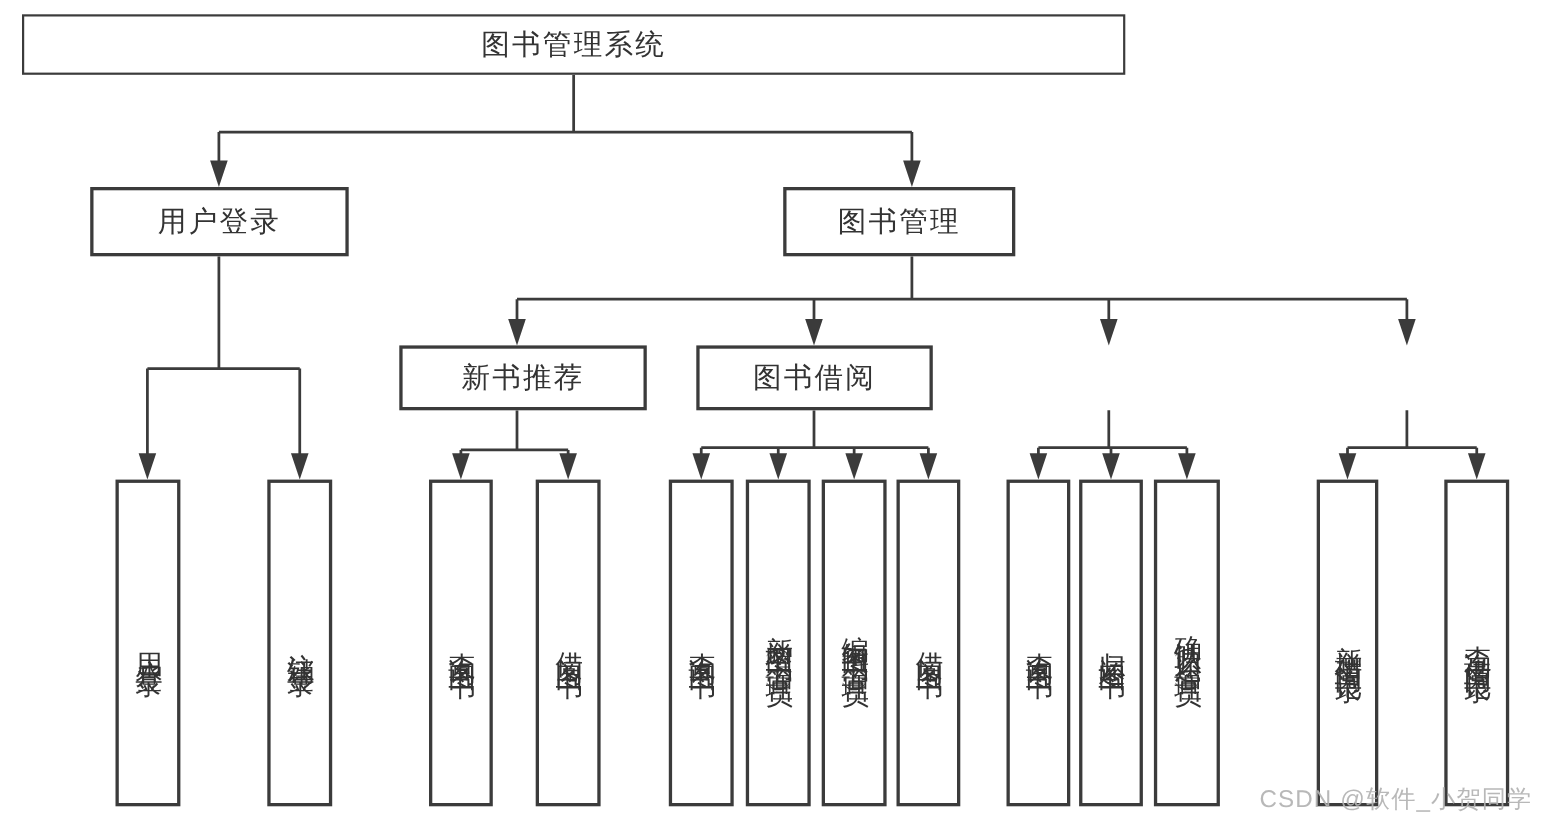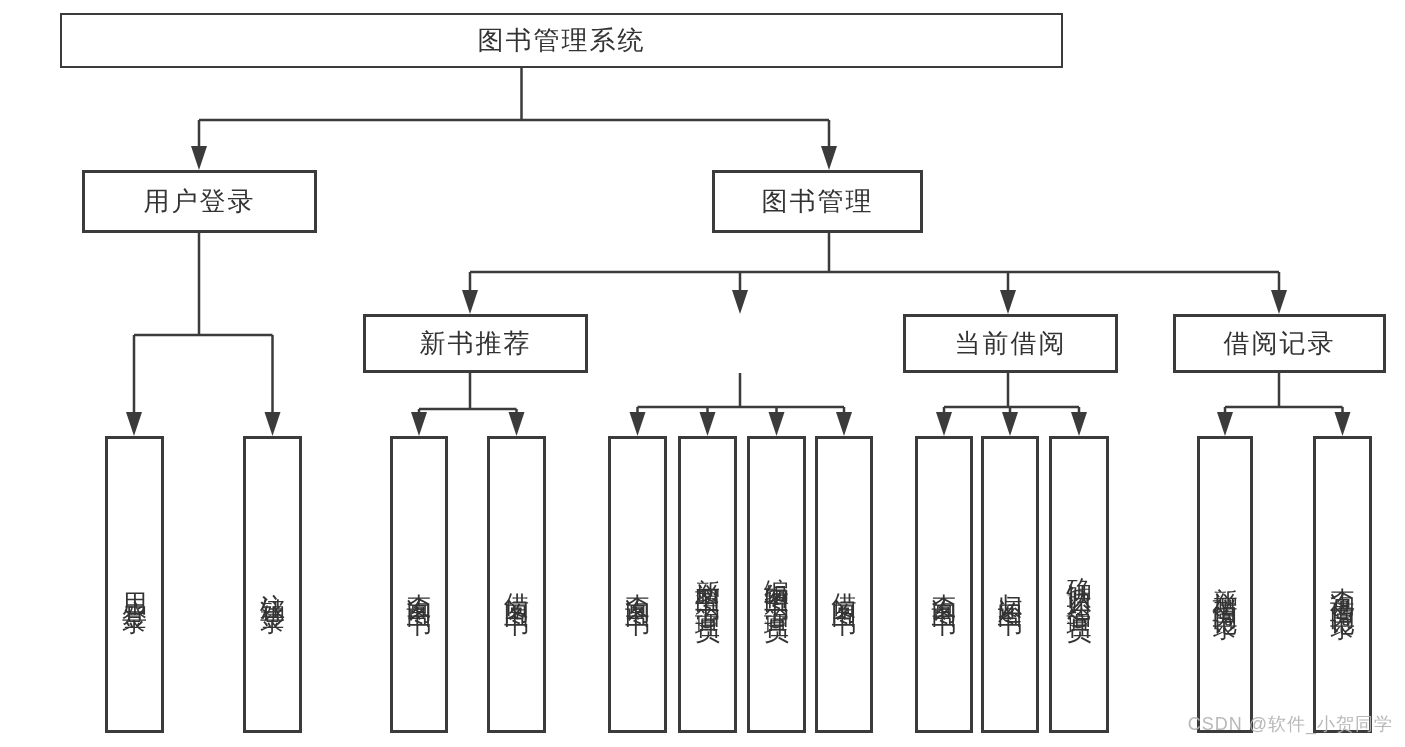--- a/index.html
+++ b/index.html
@@ -26,41 +26,41 @@
   .box {
     position: absolute;
     box-sizing: border-box;
     background: #ffffff;
     border: 3px solid #3b3b3b;
     display: flex;
     align-items: center;
     justify-content: center;
     color: #333333;
   }
-  .box.root { border-width: 2.5px; margin-left: 40px; }
+  .box.root { border-width: 2.5px; }
   .hlabel {
     font-size: 26px;
     letter-spacing: 2px;
     color: #333333;
     white-space: nowrap;
   }
   .leaf .vlabel {
     writing-mode: vertical-rl;
     text-orientation: mixed;
     font-size: 25px;
     letter-spacing: 6px;
     line-height: 1;
     color: #333333;
     max-height: 288px;
   }
   #watermark {
     position: absolute;
     right: 12px;
     top: 712px;
-    font-size: 18px;
+    font-size: 22px;
     letter-spacing: 1px;
     color: rgba(178, 178, 178, 0.92);
     white-space: nowrap;
     z-index: 5;
   }
 </style>
 </head>
 <body>
 
 <div id="canvas">
@@ -112,25 +112,22 @@
   <div class="box" style="left:82px; top:170px; width:235px; height:63px;">
     <span class="hlabel">用户登录</span>
   </div>
   <div class="box" style="left:712px; top:170px; width:211px; height:63px;">
     <span class="hlabel">图书管理</span>
   </div>
 
   <div class="box" style="left:363px; top:314px; width:225px; height:59px;">
     <span class="hlabel">新书推荐</span>
   </div>
-  <div class="box" style="left:903px; top:314px; width:215px; height:59px;">
-    <span class="hlabel">当前借阅</span>
-  </div>
-  <div class="box" style="left:1173px; top:314px; width:213px; height:59px;">
-    <span class="hlabel">借阅记录</span>
+  <div class="box" style="left:633px; top:314px; width:215px; height:59px;">
+    <span class="hlabel">图书借阅</span>
   </div>
 
   <div class="box leaf" style="left:105px; top:436px; width:59px; height:297px;">
     <span class="vlabel">用户登录</span>
   </div>
   <div class="box leaf" style="left:243px; top:436px; width:59px; height:297px;">
     <span class="vlabel">注销登录</span>
   </div>
 
   <div class="box leaf" style="left:390px; top:436px; width:58px; height:297px;">

